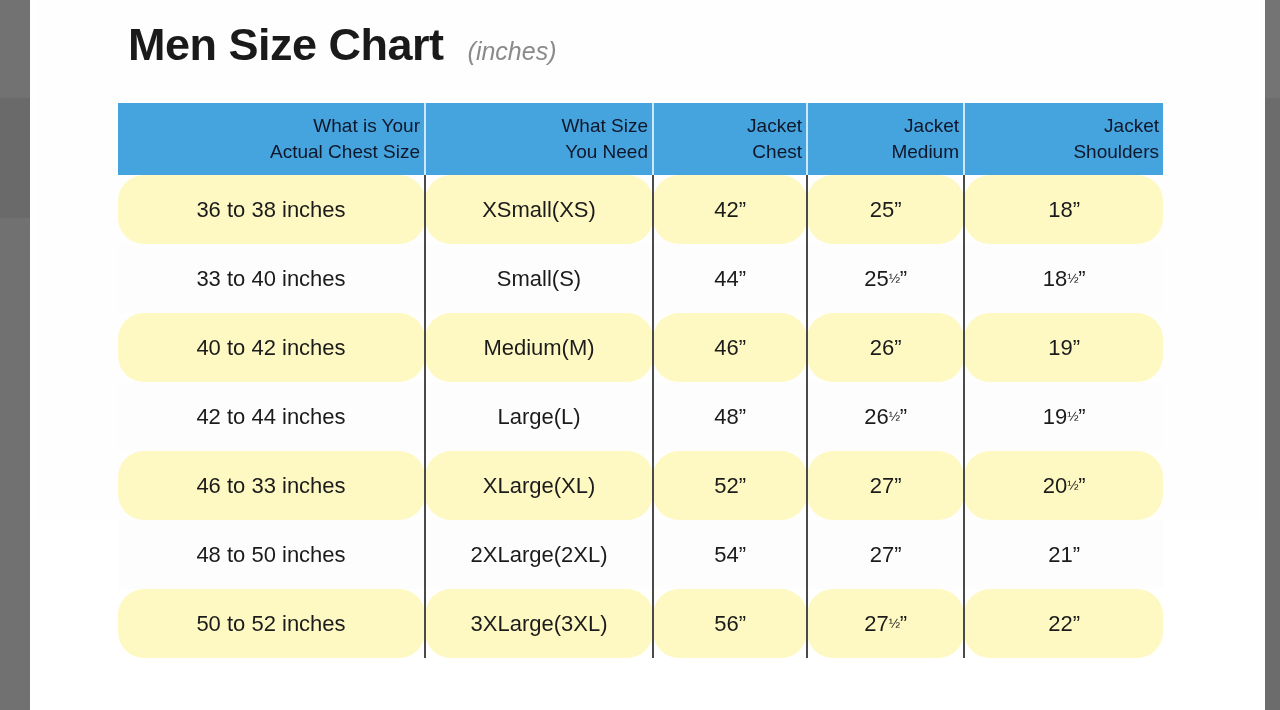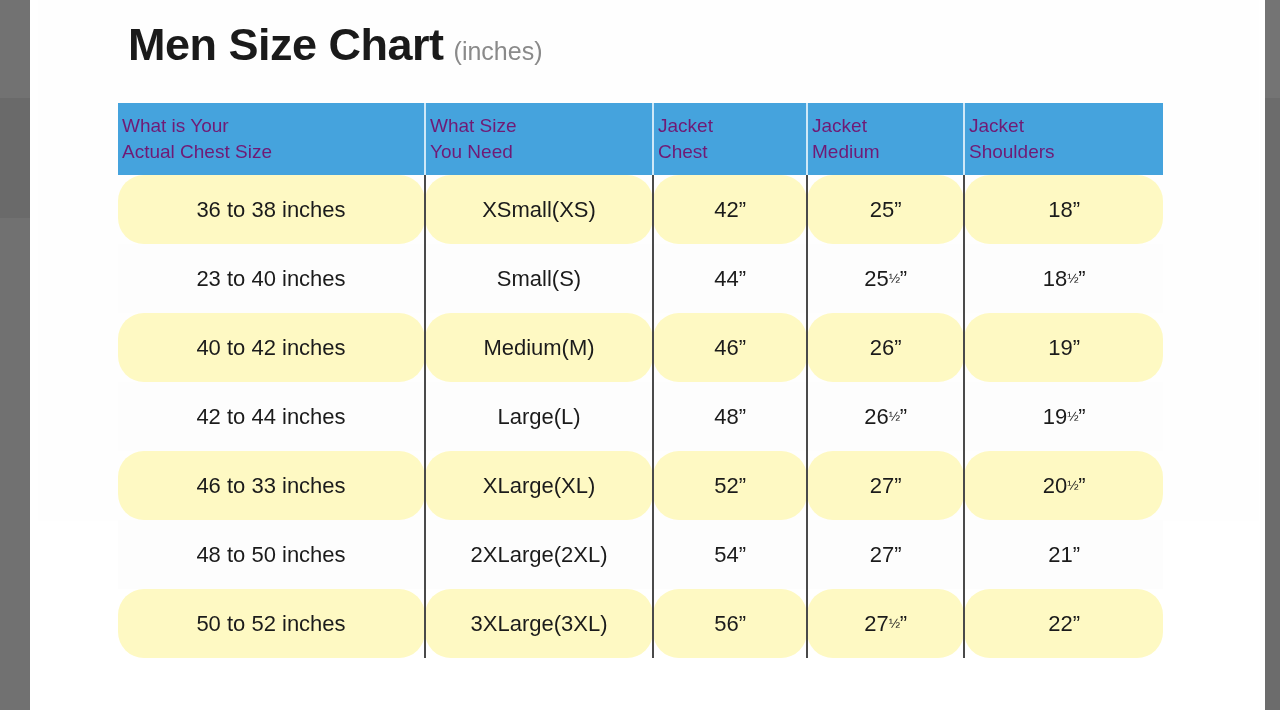--- a/index.html
+++ b/index.html
@@ -78,22 +78,23 @@
     font-size: 45px;
     font-weight: bold;
     color: #1a1a1a;
     letter-spacing: -0.5px;
     line-height: 1;
   }
   .title-sub {
     font-size: 25px;
     font-weight: normal;
     color: #8a8a8a;
-    margin-left: 10px;
+    margin-left: 24px;
     line-height: 1;
+    font-style: italic;
   }
 
   
   .size-table {
     position: absolute;
     left: 80px;
     top: 103px;
     width: 1045px;
     border-collapse: collapse;
     table-layout: fixed;
@@ -101,27 +102,27 @@
 
   .size-table col.c0 { width: 307px; }
   .size-table col.c1 { width: 228px; }
   .size-table col.c2 { width: 154px; }
   .size-table col.c3 { width: 157px; }
   .size-table col.c4 { width: 199px; }
 
   
   .size-table thead th {
     background: #45a3dd;
-    color: #701a75;
+    color: #0f172a;
     font-size: 19px;
     font-weight: normal;
     line-height: 1.35;
     height: 72px;
     vertical-align: middle;
-    text-align: left;
+    text-align: right;
     border-right: 2px solid #cfe8f7;
     padding: 0 4px;
   }
   .size-table thead th:last-child { border-right: none; }
 
   .th-l1, .th-l2 { display: block; }
 
   
   .size-table tbody td {
     height: 69px;
@@ -205,21 +206,21 @@
     </thead>
     <tbody id="table-body">
         <tr class="shaded">
           <td>36 to 38 inches</td>
           <td>XSmall(XS)</td>
           <td>42<span class="dq">”</span></td>
           <td>25<span class="dq">”</span></td>
           <td>18<span class="dq">”</span></td>
         </tr>
         <tr class="plain">
-          <td>23 to 40 inches</td>
+          <td>33 to 40 inches</td>
           <td>Small(S)</td>
           <td>44<span class="dq">”</span></td>
           <td>25<span class="frac">½</span><span class="dq">”</span></td>
           <td>18<span class="frac">½</span><span class="dq">”</span></td>
         </tr>
         <tr class="shaded">
           <td>40 to 42 inches</td>
           <td>Medium(M)</td>
           <td>46<span class="dq">”</span></td>
           <td>26<span class="dq">”</span></td>

